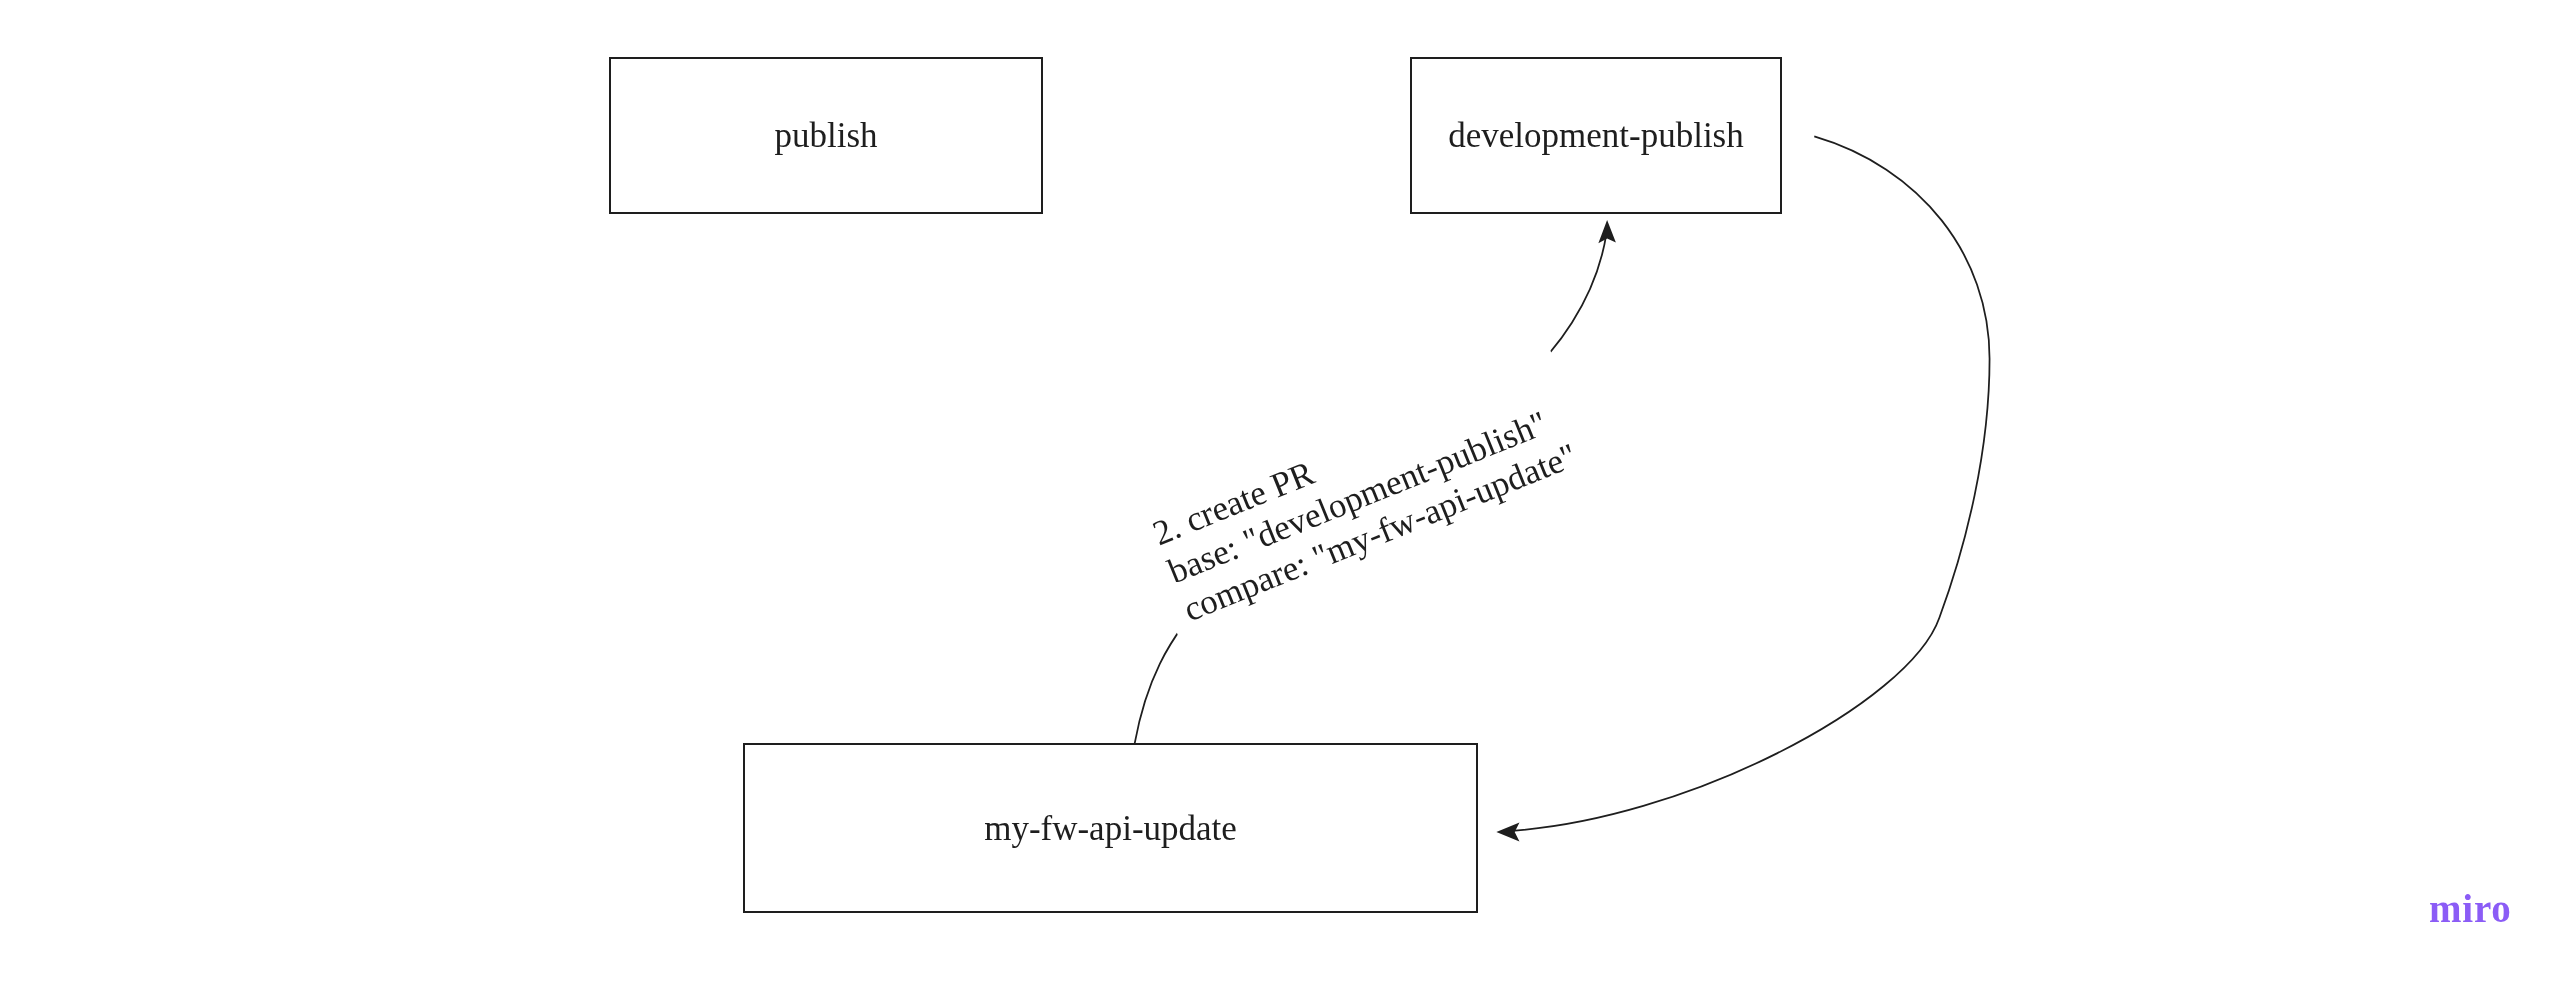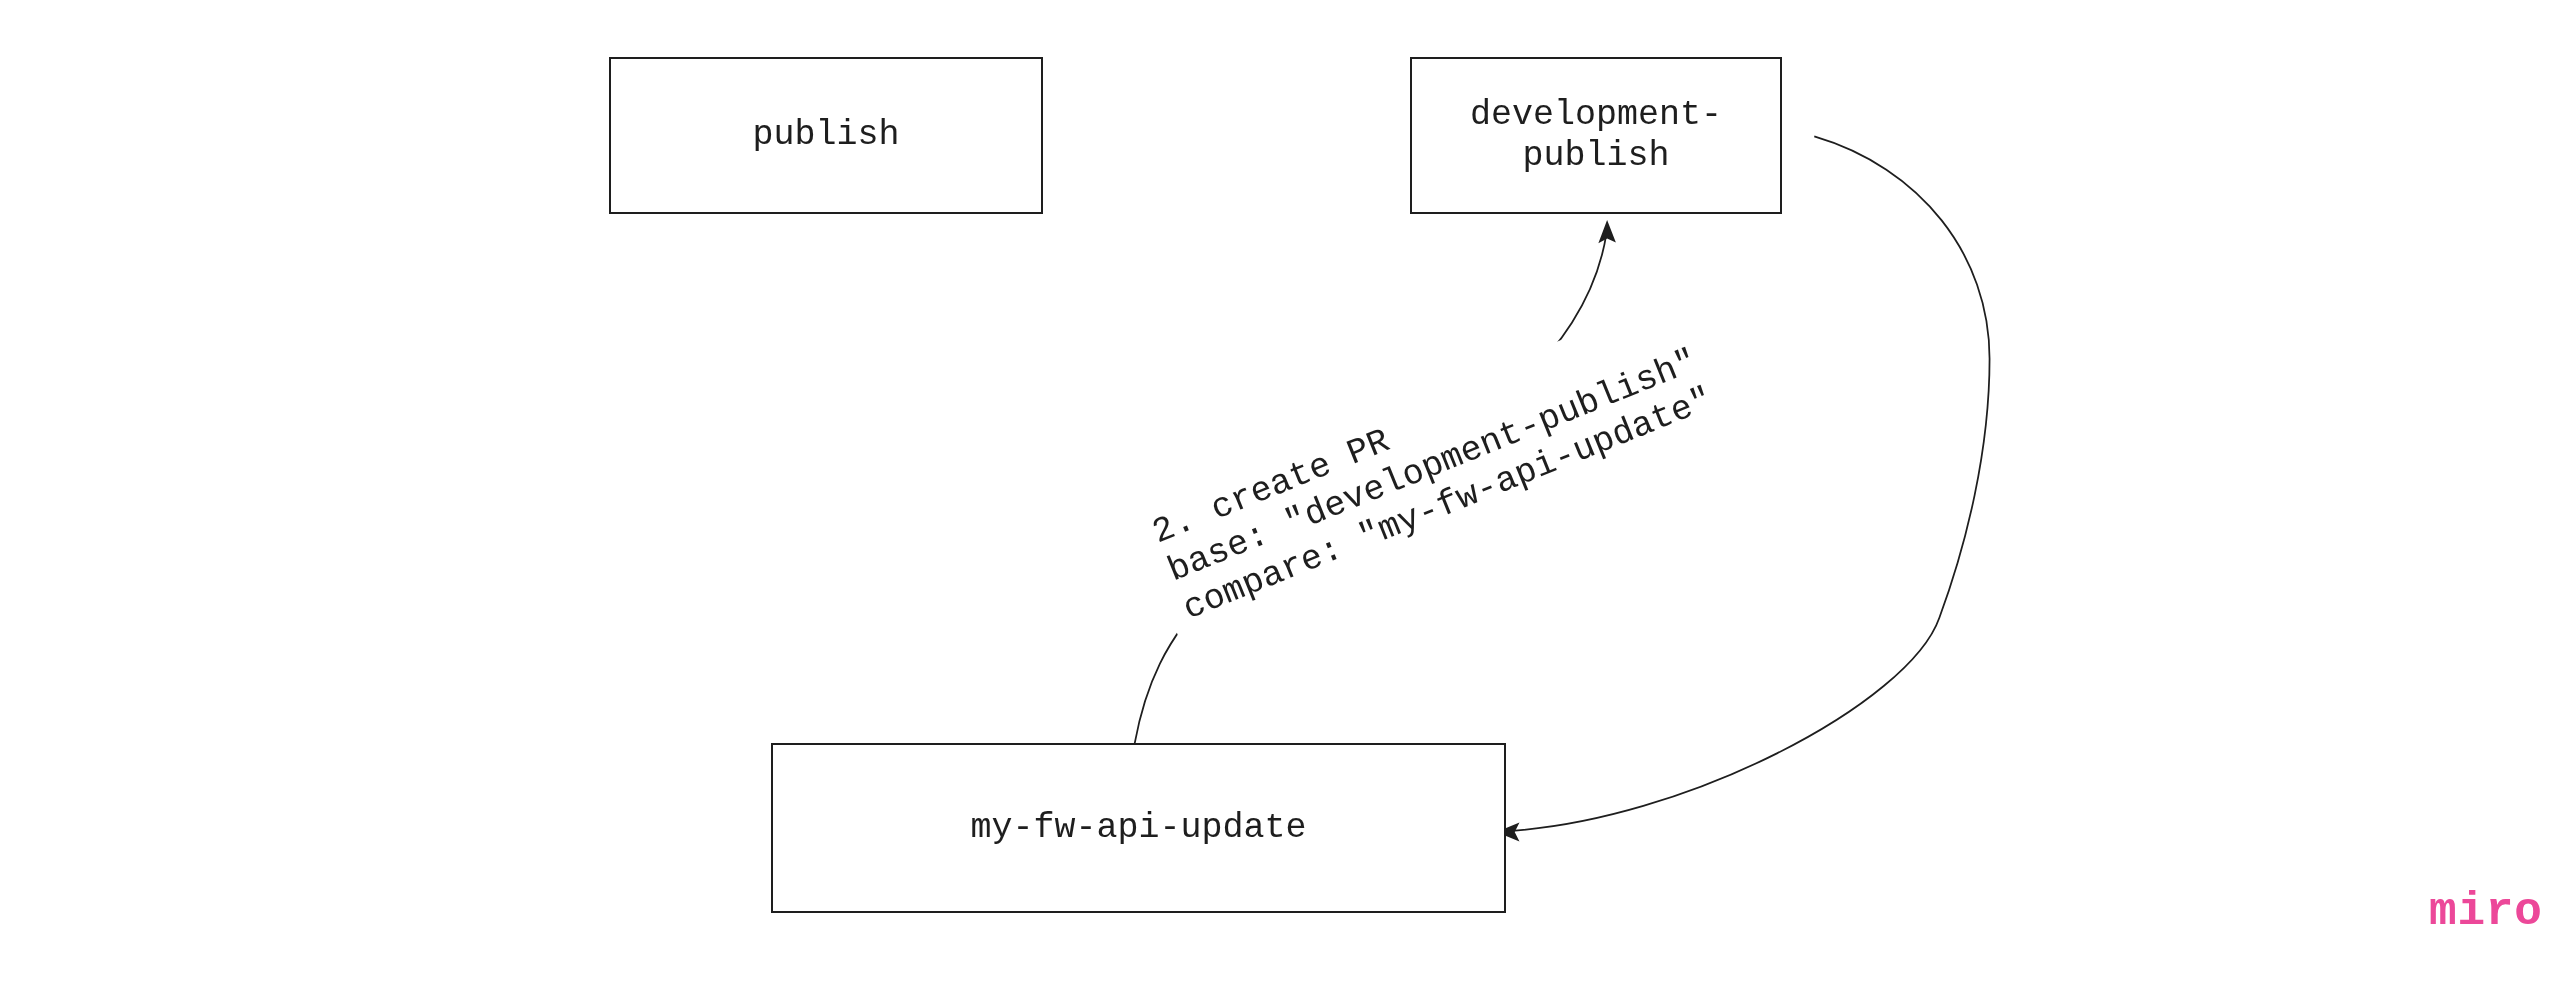--- a/index.html
+++ b/index.html
@@ -6,21 +6,21 @@
     margin: 0;
     padding: 0;
     background: #ffffff;
   }
   .board {
     position: relative;
     width: 2576px;
     height: 986px;
     background: #ffffff;
     overflow: hidden;
-    font-family: Liberation Mono, monospace;
+    font-family: Liberation Serif, serif;
     color: #1e1e1e;
   }
   .connectors {
     position: absolute;
     left: 0;
     top: 0;
     z-index: 1;
   }
   .connectors path {
     fill: none;
@@ -40,21 +40,21 @@
     flex-direction: column;
     align-items: center;
     justify-content: center;
     text-align: center;
     font-size: 35px;
     line-height: 41px;
     z-index: 2;
   }
   #box-publish        { left: 609px;  top: 57px;  width: 434px; height: 157px; }
   #box-development    { left: 1410px; top: 57px;  width: 372px; height: 157px; }
-  #box-my-fw-api      { left: 771px;  top: 743px; width: 735px; height: 170px; }
+  #box-my-fw-api      { left: 743px;  top: 743px; width: 735px; height: 170px; }
 
   .conn-label {
     position: absolute;
     background: #ffffff;
     font-size: 35px;
     line-height: 41px;
     white-space: nowrap;
     z-index: 3;
   }
   #label-create-branch {
@@ -67,24 +67,24 @@
     left: 1131px;
     top: 508px;
     padding: 8px 16px;
     transform: rotate(-22deg);
     transform-origin: 16px 8px;
   }
   .watermark {
     position: absolute;
     left: 2429px;
     top: 886px;
-    font-size: 46px;
+    font-size: 39px;
     font-weight: 700;
     letter-spacing: 0.8px;
-    color: #ec4899;
+    color: #8b5cf6;
     z-index: 1;
     user-select: none;
   }
 </style>
 </head>
 <body>
 
 <div class="board">
 
   <svg class="connectors" width="2576" height="986" viewBox="0 0 3233 1237">

